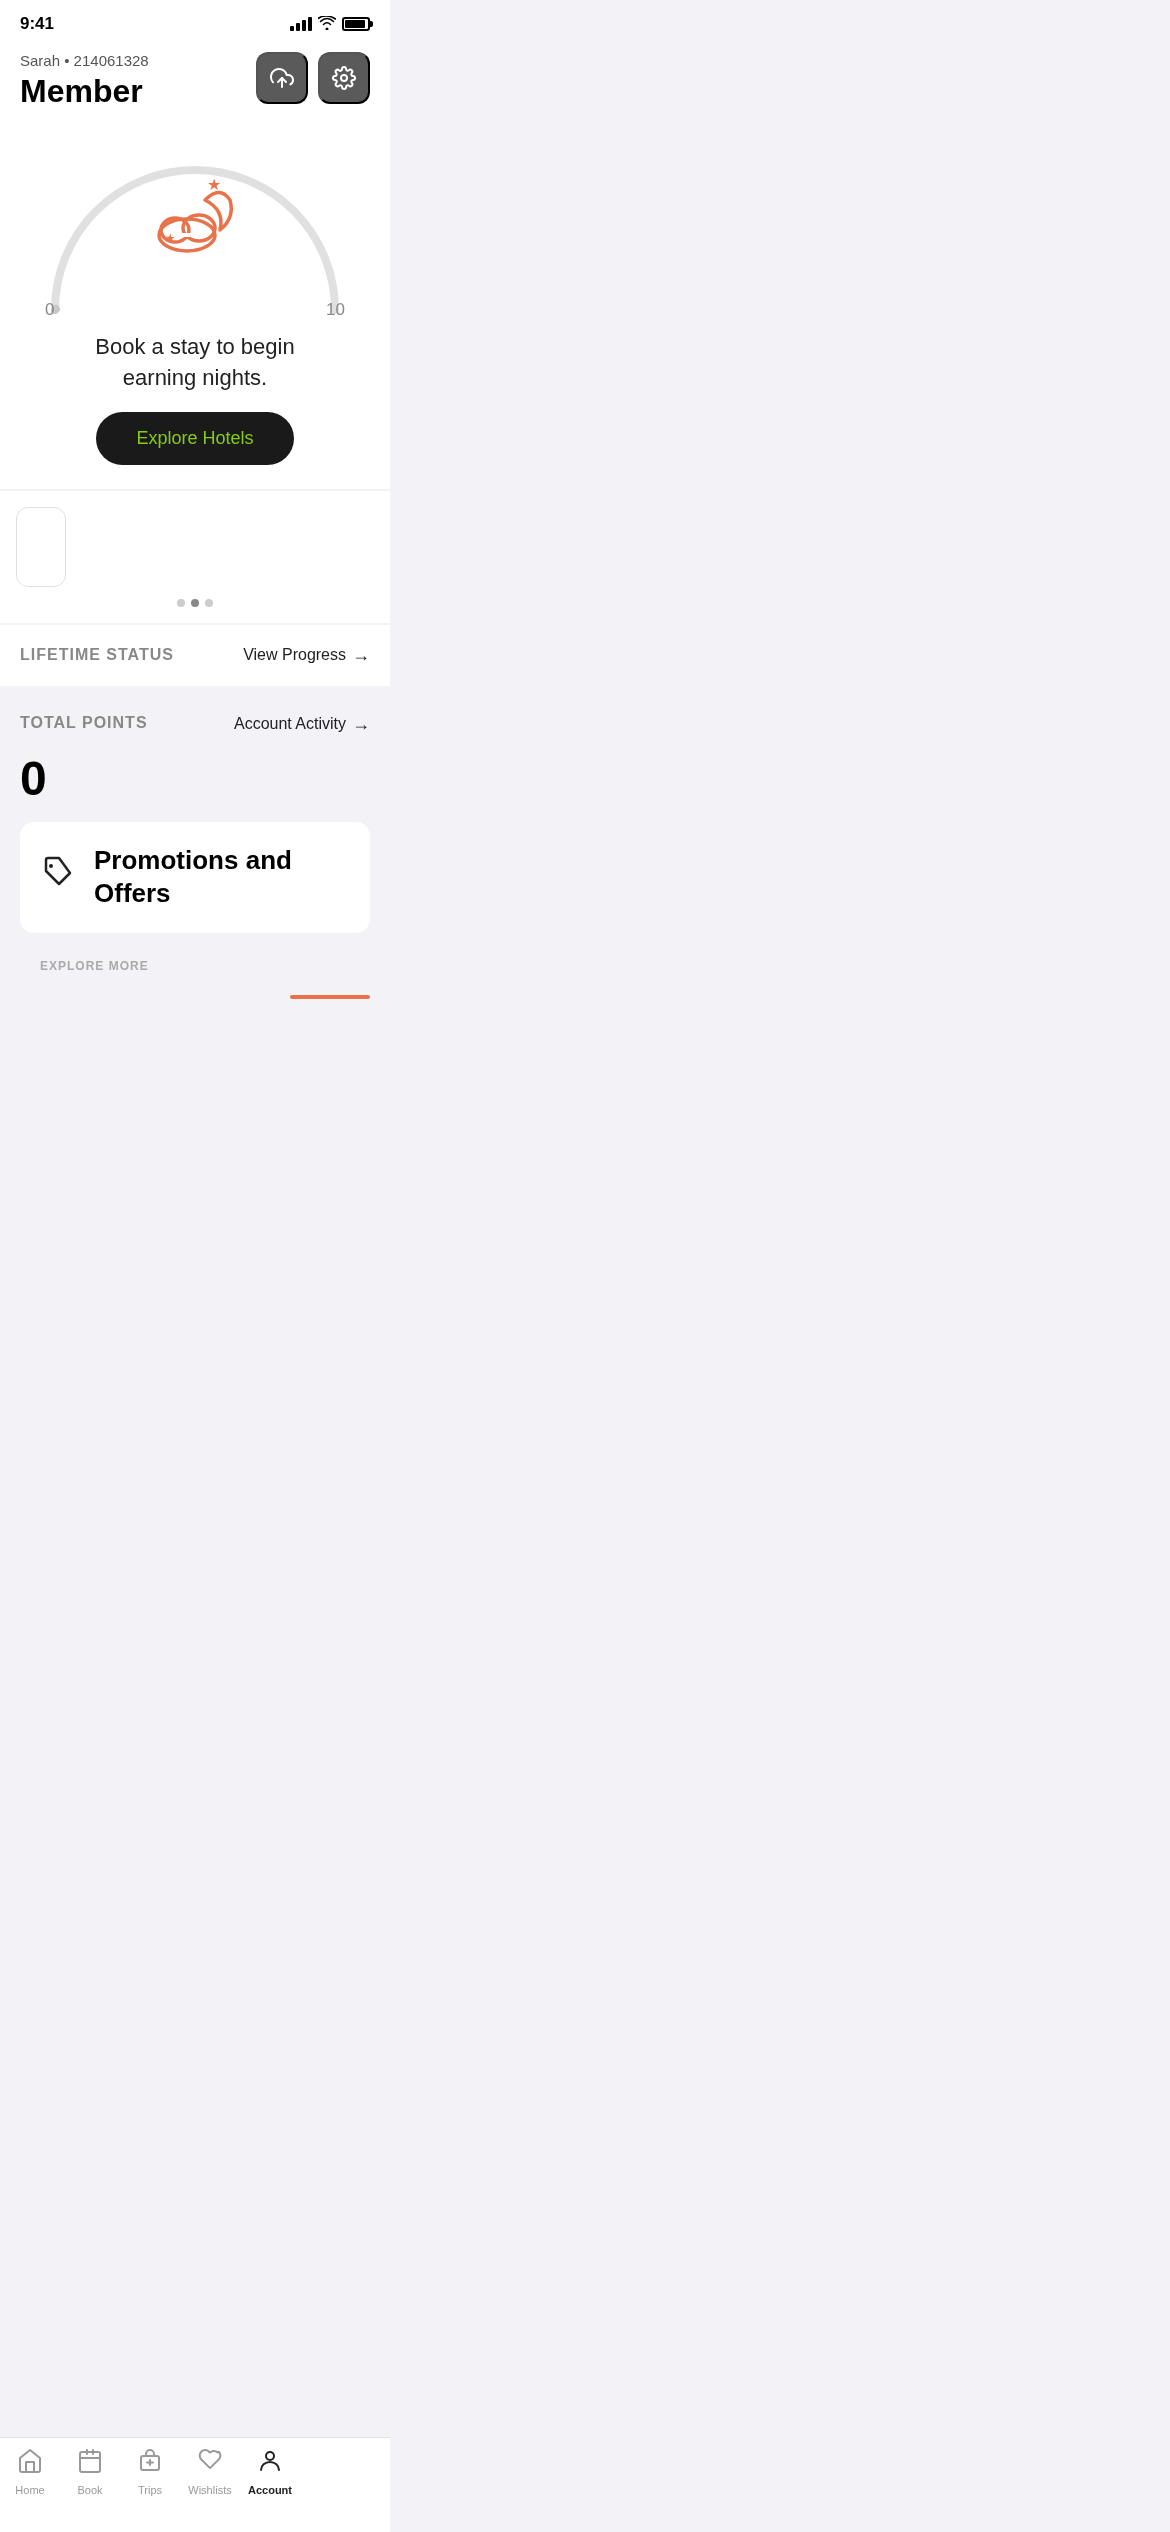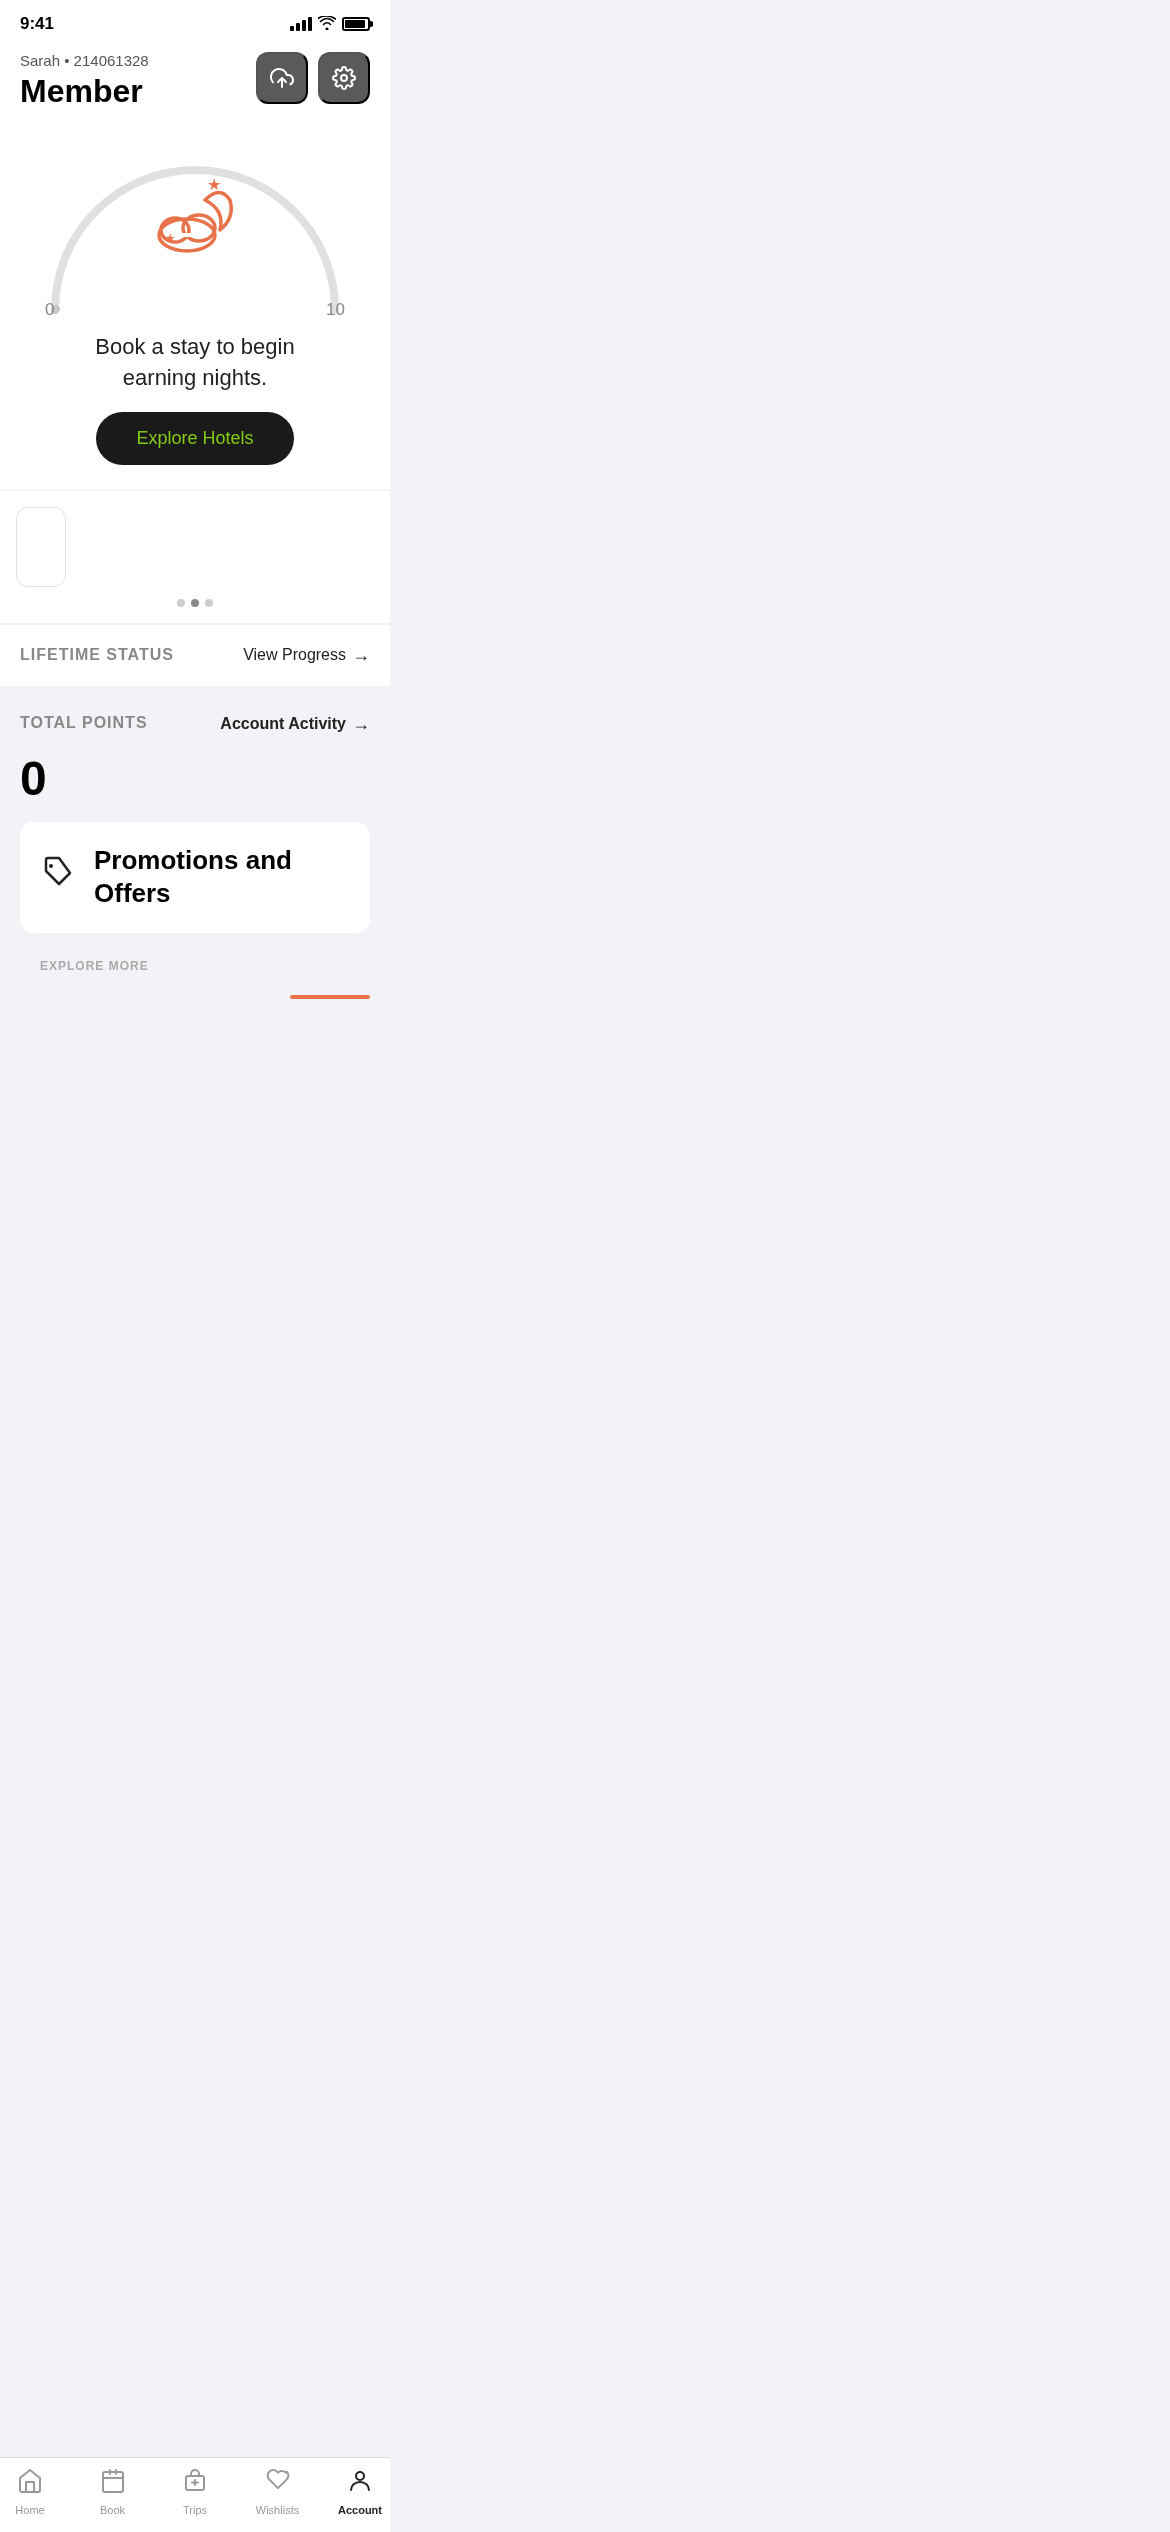--- a/index.html
+++ b/index.html
@@ -258,21 +258,21 @@
     }
     .points-header {
       display: flex;
       justify-content: space-between;
       align-items: flex-start;
       margin-bottom: 16px;
     }
     .account-activity {
       font-size: 16px;
       color: #222;
-      font-weight: 700;
+      font-weight: 400;
       display: flex;
       align-items: center;
       gap: 6px;
       cursor: pointer;
     }
     .points-value {
       font-size: 48px;
       font-weight: 800;
       color: #000;
       margin-bottom: 16px;
@@ -315,22 +315,22 @@
 
     
     .bottom-nav {
       position: fixed;
       bottom: 0;
       left: 0;
       width: 390px;
       background: #fff;
       border-top: 1px solid #e0e0e0;
       display: flex;
-      justify-content: space-between;
-      padding: 10px 0 16px;
+      justify-content: flex-start;
+      padding: 10px 0 36px;
     }
     .nav-item {
       display: flex;
       flex-direction: column;
       align-items: center;
       gap: 4px;
       cursor: pointer;
       min-width: 60px;
     }
     .nav-icon {

